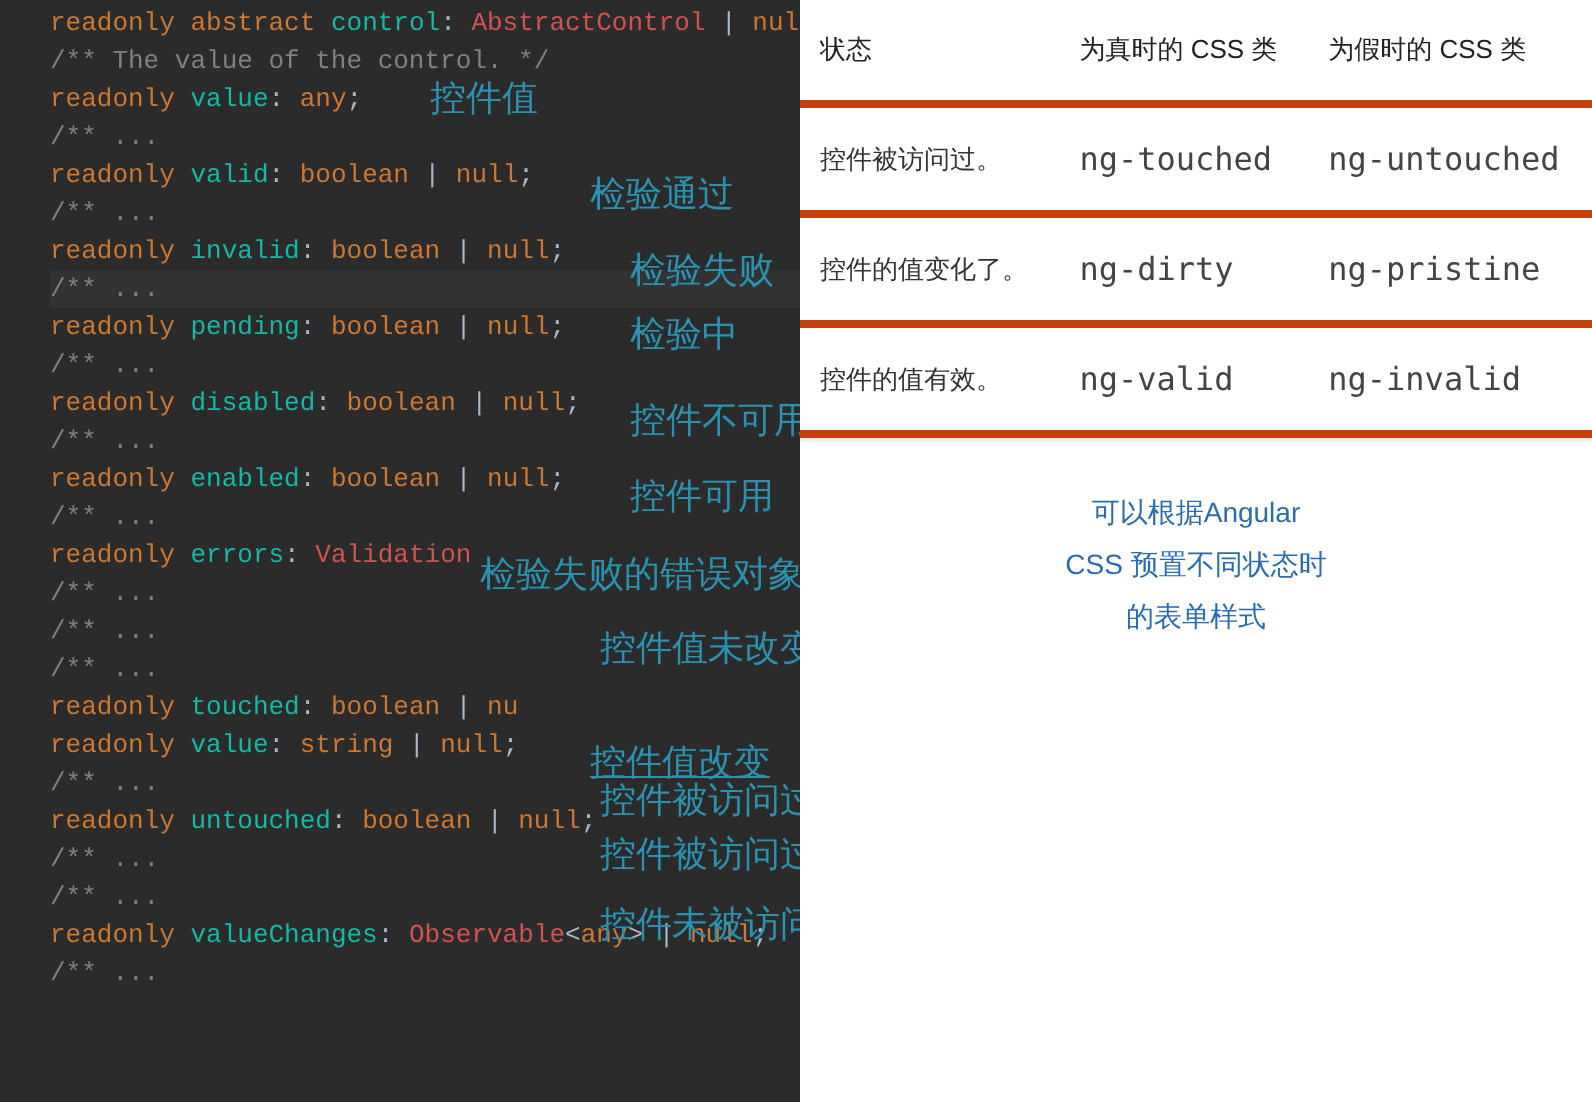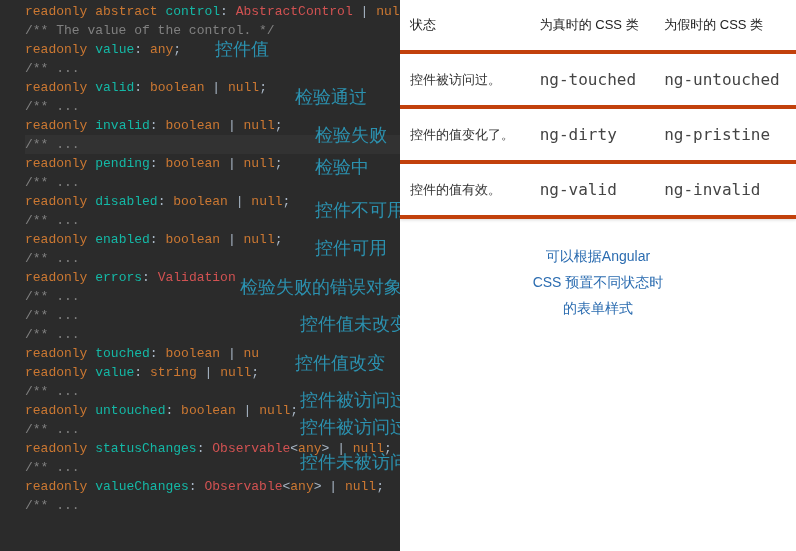--- a/index.html
+++ b/index.html
@@ -92,35 +92,34 @@
       <div class="line"><span class="comment">/** ...</span></div>
       <div class="line"><span class="kw">readonly</span> <span class="prop">errors</span><span class="punct">:</span> <span class="cls">Validation</span></div>
       <div class="line"><span class="comment">/** ...</span></div>
       <div class="line"><span class="comment">/** ...</span></div>
       <div class="line"><span class="comment">/** ...</span></div>
       <div class="line"><span class="kw">readonly</span> <span class="prop">touched</span><span class="punct">:</span> <span class="type">boolean</span> <span class="punct">|</span> <span class="null">nu</span></div>
       <div class="line"><span class="kw">readonly</span> <span class="prop">value</span><span class="punct">:</span> <span class="type">string</span> <span class="punct">|</span> <span class="null">null</span><span class="punct">;</span></div>
       <div class="line"><span class="comment">/** ...</span></div>
       <div class="line"><span class="kw">readonly</span> <span class="prop">untouched</span><span class="punct">:</span> <span class="type">boolean</span> <span class="punct">|</span> <span class="null">null</span><span class="punct">;</span></div>
       <div class="line"><span class="comment">/** ...</span></div>
-      <div class="line"><span class="kw">readonly</span> <span class="prop">statusChanges</span><span class="punct">:</span> <span class="cls">Observable</span><span class="generic">&lt;</span><span class="type">any</span><span class="generic">&gt;</span> <span class="punct">|</span> <span class="null">null</span><span class="punct">;</span></div>
       <div class="line"><span class="comment">/** ...</span></div>
       <div class="line"><span class="kw">readonly</span> <span class="prop">valueChanges</span><span class="punct">:</span> <span class="cls">Observable</span><span class="generic">&lt;</span><span class="type">any</span><span class="generic">&gt;</span> <span class="punct">|</span> <span class="null">null</span><span class="punct">;</span></div>
       <div class="line"><span class="comment">/** ...</span></div>
     </div>
   <div id="annotations">
       <span class="annotation" style="top: 40px; left: 215px;">控件值</span>
       <span class="annotation" style="top: 88px; left: 295px;">检验通过</span>
       <span class="annotation" style="top: 126px; left: 315px;">检验失败</span>
       <span class="annotation" style="top: 158px; left: 315px;">检验中</span>
       <span class="annotation" style="top: 201px; left: 315px;">控件不可用</span>
       <span class="annotation" style="top: 239px; left: 315px;">控件可用</span>
       <span class="annotation" style="top: 278px; left: 240px;">检验失败的错误对象</span>
       <span class="annotation" style="top: 315px; left: 300px;">控件值未改变</span>
-      <span class="annotation" style="top: 354px; left: 295px;">控件值改变</span>
+      <span class="annotation" style="top: 372px; left: 295px; text-decoration: underline;">控件值改变</span>
       <span class="annotation" style="top: 391px; left: 300px;">控件被访问过</span>
       <span class="annotation" style="top: 418px; left: 300px;">控件被访问过</span>
       <span class="annotation" style="top: 453px; left: 300px;">控件未被访问过</span>
     </div>
 </div>
 
 <div class="right-panel">
   <table>
     <thead>
       <tr>

